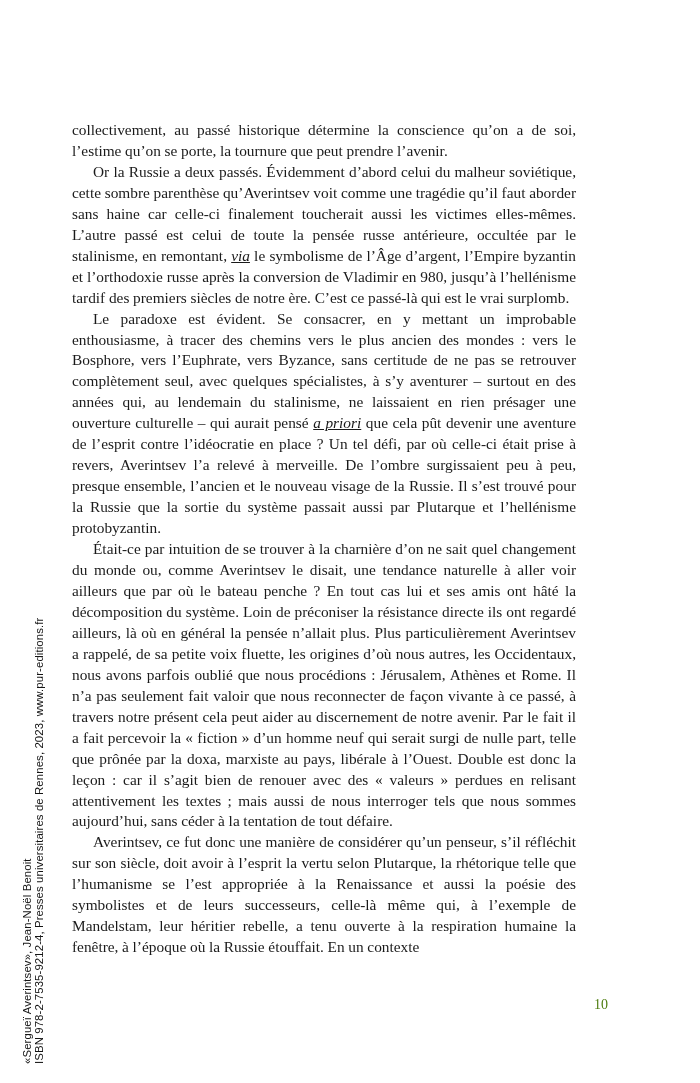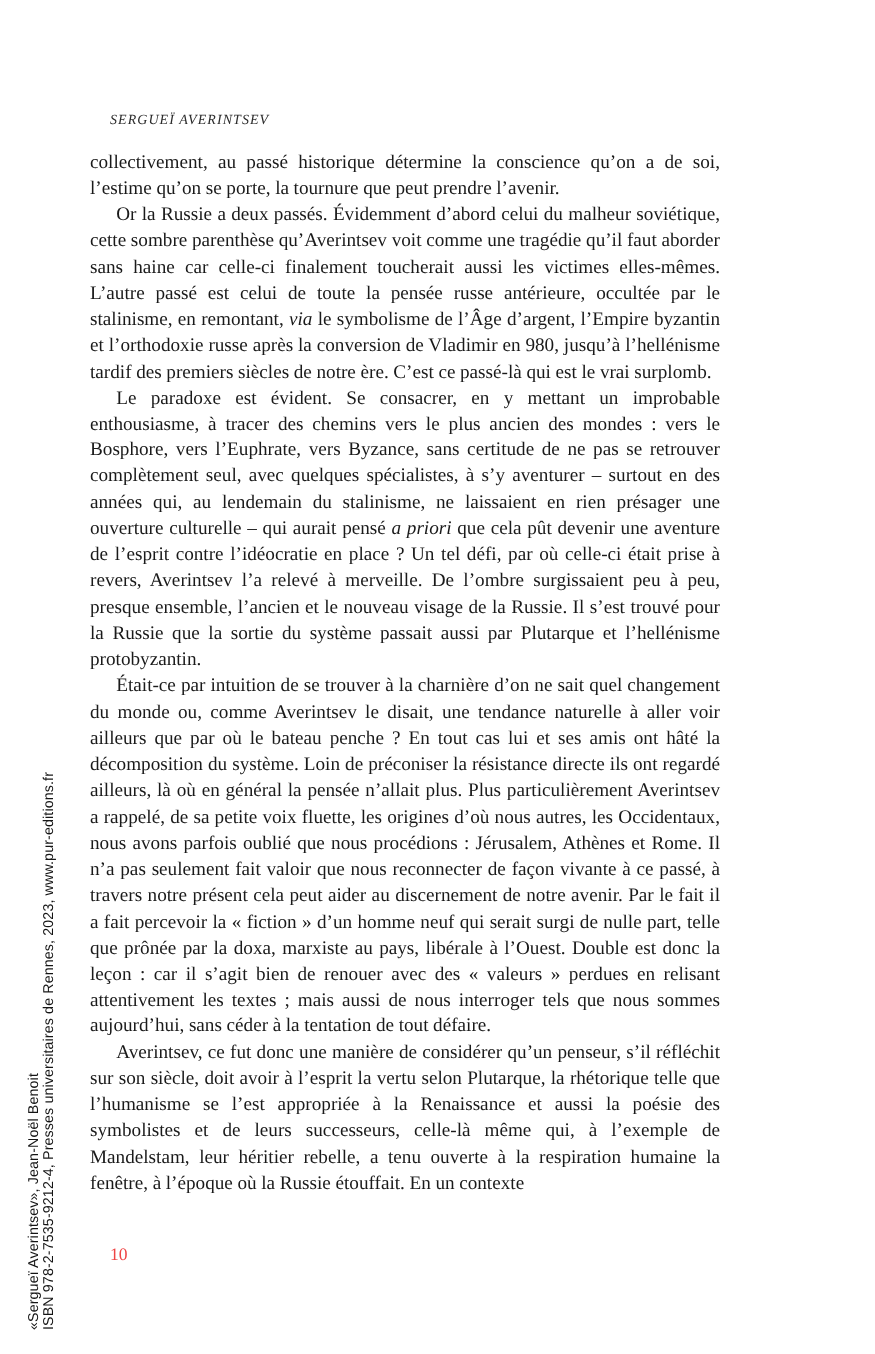--- a/index.html
+++ b/index.html
@@ -83,46 +83,44 @@
     word-spacing: -0.15px;
   }
   .textblock p.indent {
     text-indent: 21px;
   }
   .textblock p.cont {
     text-indent: 0;
   }
   i, .ital {
     font-style: italic;
+    text-decoration: underline;
   }
 
   
   .folio {
     position: absolute;
-    left: 88px;
+    left: 104px;
     top: 997px;
     width: 504px;
-    text-align: left;
+    text-align: right;
     font-size: 14px;
-    color: #ef4444;
+    color: #4d7c0f;
   }
 </style>
 </head>
 <body>
 
 <div class="page">
 
   <div class="margin-credit">
     <span class="rot line1">«Sergueï Averintsev», Jean-Noël Benoit</span>
     <span class="rot line2">ISBN 978-2-7535-9212-4, Presses universitaires de Rennes, 2023, www.pur-editions.fr</span>
   </div>
 
-  <div class="running-head">
-    <span class="smallcaps">SERGUEÏ AVERINTSEV</span>
-  </div>
 
   <div class="textblock">
 
     <p class="cont"><span>collectivement, au passé historique détermine la conscience qu’on a de soi, l’estime qu’on se porte, la tournure que peut prendre l’avenir.</span></p>
 
     <p class="indent"><span>Or la Russie a deux passés. Évidemment d’abord celui du malheur soviétique, cette sombre parenthèse qu’Averintsev voit comme une tragédie qu’il faut aborder sans haine car celle-ci finalement toucherait aussi les victimes elles-mêmes. L’autre passé est celui de toute la pensée russe antérieure, occultée par le stalinisme, en remontant, </span><i>via</i><span> le symbolisme de l’Âge d’argent, l’Empire byzantin et l’orthodoxie russe après la conversion de Vladimir en 980, jusqu’à l’hellénisme tardif des premiers siècles de notre ère. C’est ce passé-là qui est le vrai surplomb.</span></p>
 
     <p class="indent"><span>Le paradoxe est évident. Se consacrer, en y mettant un improbable enthousiasme, à tracer des chemins vers le plus ancien des mondes : vers le Bosphore, vers l’Euphrate, vers Byzance, sans certitude de ne pas se retrouver complètement seul, avec quelques spécialistes, à s’y aventurer – surtout en des années qui, au lendemain du stalinisme, ne laissaient en rien présager une ouverture culturelle – qui aurait pensé </span><i>a priori</i><span> que cela pût devenir une aventure de l’esprit contre l’idéocratie en place ? Un tel défi, par où celle-ci était prise à revers, Averintsev l’a relevé à merveille. De l’ombre surgissaient peu à peu, presque ensemble, l’ancien et le nouveau visage de la Russie. Il s’est trouvé pour la Russie que la sortie du système passait aussi par Plutarque et l’hellénisme protobyzantin.</span></p>
 
     <p class="indent"><span>Était-ce par intuition de se trouver à la charnière d’on ne sait quel changement du monde ou, comme Averintsev le disait, une tendance naturelle à aller voir ailleurs que par où le bateau penche ? En tout cas lui et ses amis ont hâté la décomposition du système. Loin de préconiser la résistance directe ils ont regardé ailleurs, là où en général la pensée n’allait plus. Plus particulièrement Averintsev a rappelé, de sa petite voix fluette, les origines d’où nous autres, les Occidentaux, nous avons parfois oublié que nous procédions : Jérusalem, Athènes et Rome. Il n’a pas seulement fait valoir que nous reconnecter de façon vivante à ce passé, à travers notre présent cela peut aider au discernement de notre avenir. Par le fait il a fait percevoir la « fiction » d’un homme neuf qui serait surgi de nulle part, telle que prônée par la doxa, marxiste au pays, libérale à l’Ouest. Double est donc la leçon : car il s’agit bien de renouer avec des « valeurs » perdues en relisant attentivement les textes ; mais aussi de nous interroger tels que nous sommes aujourd’hui, sans céder à la tentation de tout défaire.</span></p>

